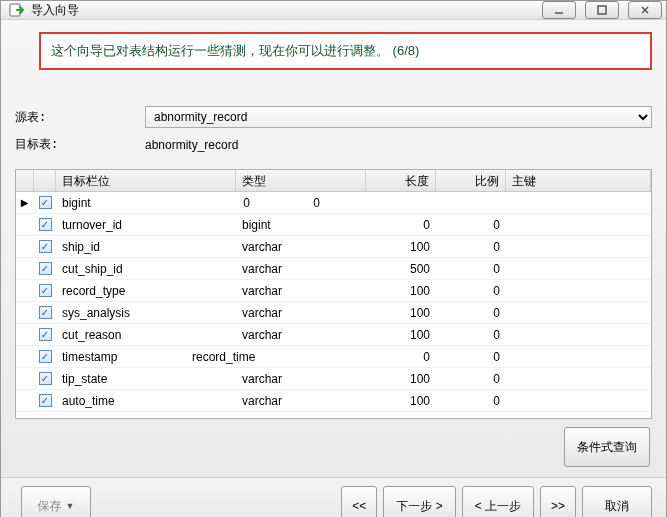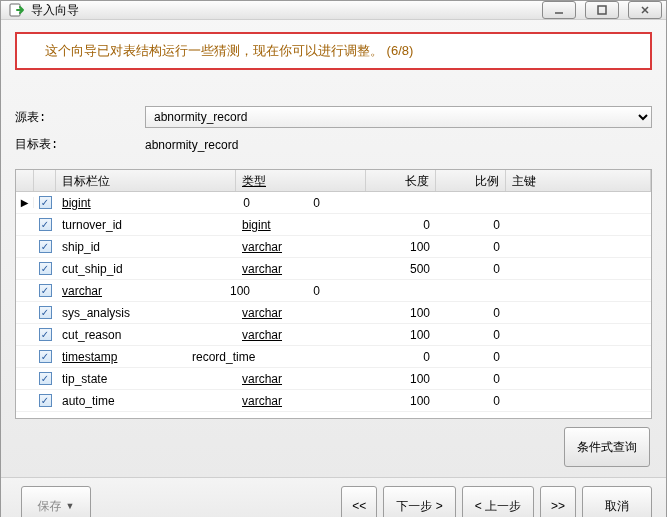--- a/index.html
+++ b/index.html
@@ -40,24 +40,25 @@
   .app-icon {
     width: 16px; height: 16px;
     display: flex; align-items: center; justify-content: center;
   }
   .content {
     flex: 1; padding: 12px 14px 6px 14px;
     display: flex; flex-direction: column;
   }
   .banner {
     border: 2px solid #d93a3a;
-    padding: 8px 28px;
-    color: #a16207;
+    padding: 8px 10px;
+    color: #14532d;
     font-size: 13px;
     background: #fff;
+    margin-left: 24px;
   }
   .form-rows { margin-top: 36px; }
   .form-row {
     display: flex; align-items: center;
     margin-bottom: 8px;
   }
   .form-row .lbl { width: 130px; font-family: Liberation Mono, monospace; }
   .form-row .val { flex: 1; }
   select.src {
     width: 100%; height: 22px;
@@ -81,21 +82,21 @@
     flex: 0 0 auto;
   }
   .gh {
     border-right: 1px solid #d0d0d0;
     padding: 3px 6px;
     overflow: hidden; white-space: nowrap;
   }
   .col-mark { width: 18px; padding:0; }
   .col-chk  { width: 22px; padding:0; }
   .col-name { width: 180px; }
-  .col-type { width: 130px; text-decoration: underline; }
+  .col-type { width: 130px; }
   .col-len  { width: 70px; text-align: right; }
   .col-sc   { width: 70px; text-align: right; }
   .col-pk   { flex: 1; }
   .grid-body {
     flex: 1; overflow-y: scroll;
   }
   .grow {
     display: flex; height: 22px;
     border-bottom: 1px solid #f0f0f0;
     align-items: center;
@@ -248,20 +249,21 @@
             <div class="gc col-type">varchar</div>
             <div class="gc col-len">500</div>
             <div class="gc col-sc">0</div>
             <div class="gc col-pk"></div>
           </div>
           <div class="grow">
             <div class="gc col-mark"></div>
             <div class="gc col-chk">
               <div class="chkbox">✓</div>
             </div>
+            <div class="gc col-name">record_type</div>
             <div class="gc col-type">varchar</div>
             <div class="gc col-len">100</div>
             <div class="gc col-sc">0</div>
             <div class="gc col-pk"></div>
           </div>
           <div class="grow">
             <div class="gc col-mark"></div>
             <div class="gc col-chk">
               <div class="chkbox">✓</div>
             </div>

